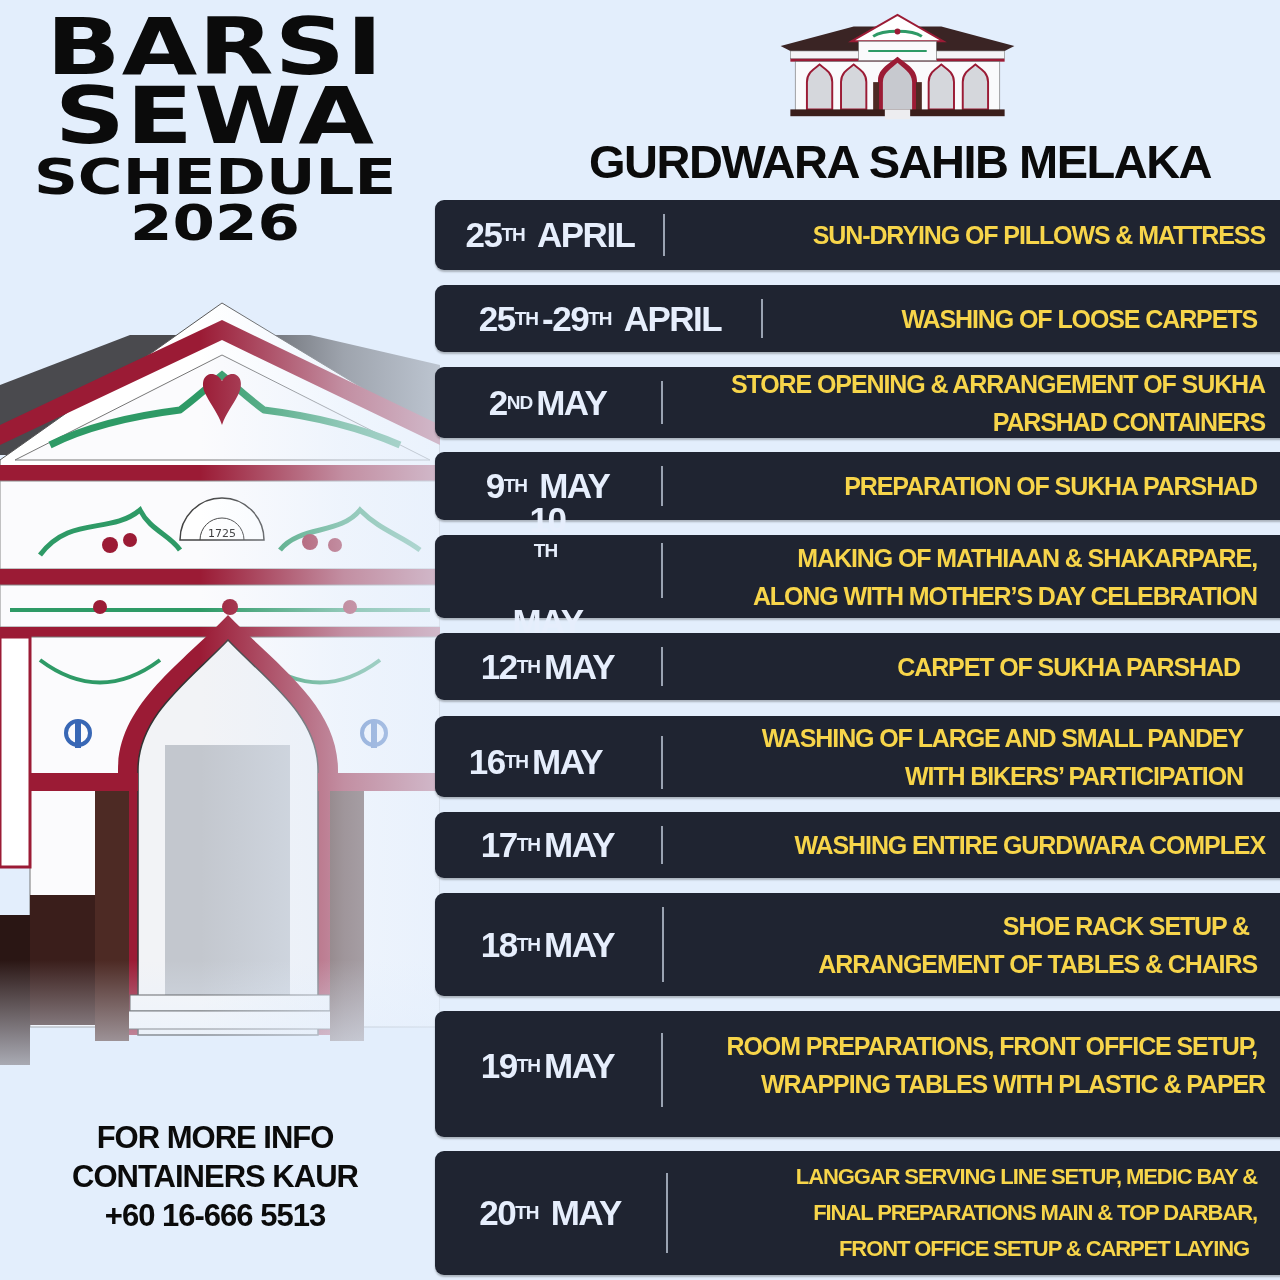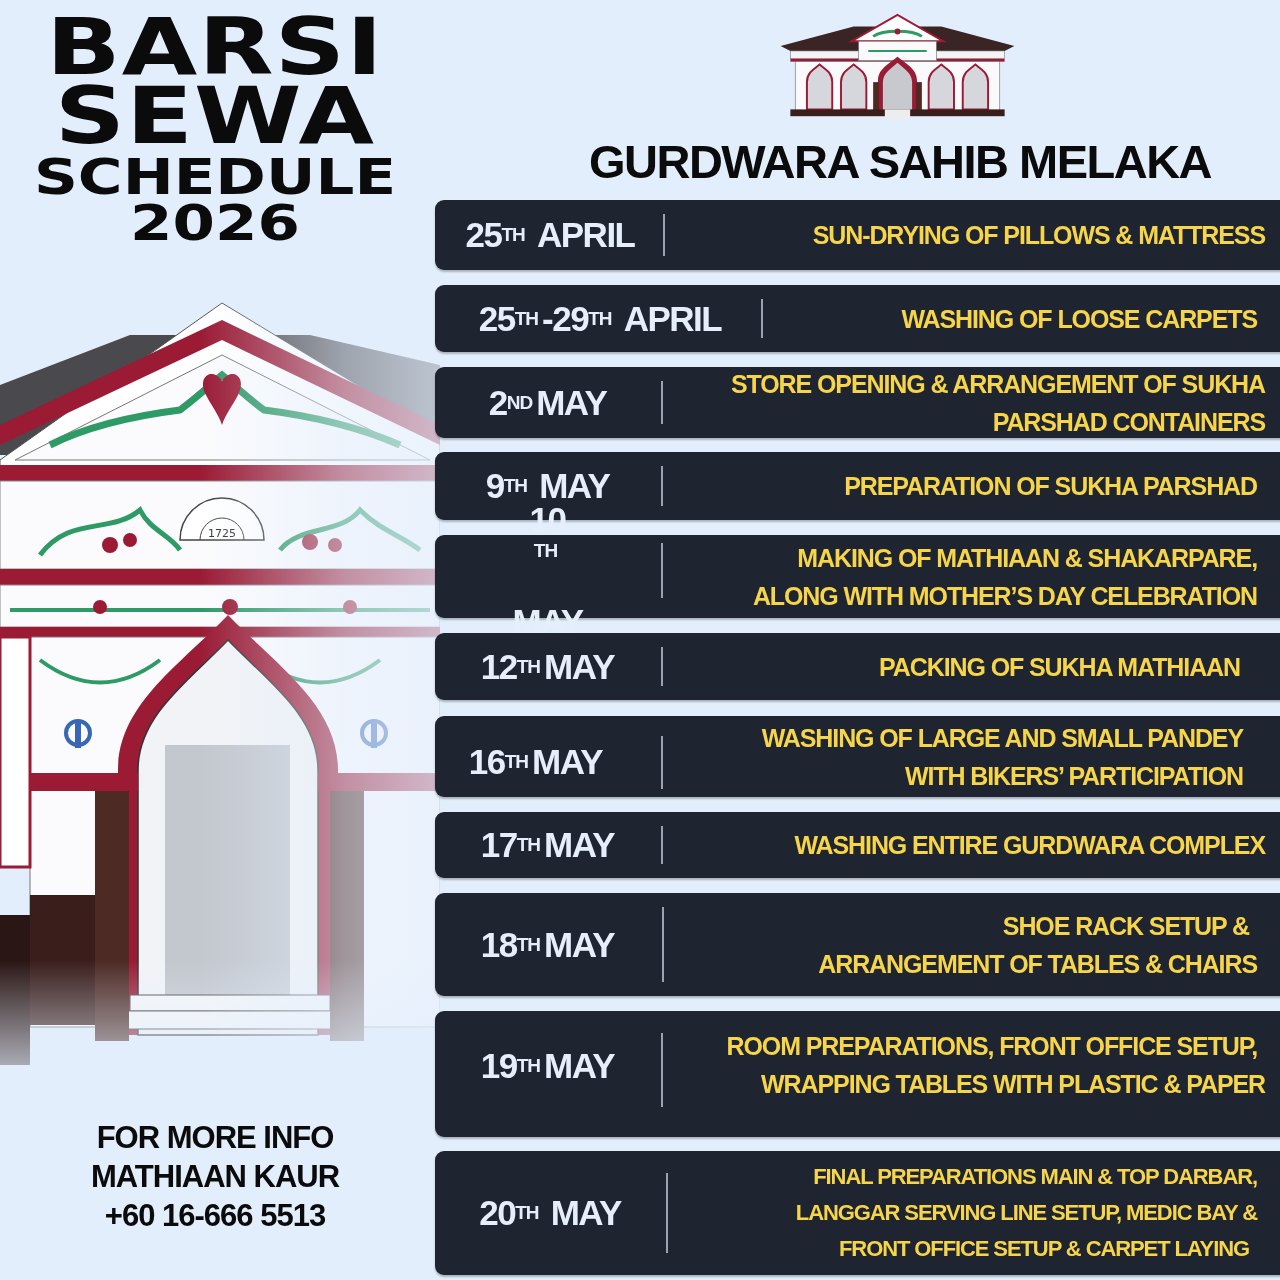--- a/index.html
+++ b/index.html
@@ -142,21 +142,21 @@
     <rect x="330" y="496" width="34" height="250" fill="#4d2a24"></rect>
     <rect x="30" y="600" width="65" height="130" fill="#3a1e1b"></rect>
     <rect x="0" y="620" width="30" height="150" fill="#2a1614"></rect>
   </svg>
 </div>
 <div class="fade-right"></div>
 <div class="fade-bottom"></div>
 
 <div class="contact">
   <div>FOR MORE INFO</div>
-  <div>MATHIAAN KAUR</div>
+  <div>CONTAINERS KAUR</div>
   <div>+60 16-666 5513</div>
 </div>
 
 <div class="logo-top">
   <svg viewBox="0 0 250 115">
     <polygon points="5,35 80,15 170,15 245,35 235,40 15,40" fill="#3a2424"></polygon>
     <polygon points="78,30 125,3 172,30" fill="#ffffff" stroke="#9b1b35" stroke-width="2"></polygon>
     <path d="M100,25 C110,18 140,18 150,25" stroke="#2e9a66" stroke-width="3" fill="none"></path>
     <circle cx="125" cy="20" r="3" fill="#9b1b35"></circle>
     <rect x="15" y="40" width="220" height="8" fill="#f4f4f6" stroke="#777" stroke-width="0.6"></rect>
@@ -236,21 +236,21 @@
 </div>
 
 <div class="card" style="top:633px;height:67px;">
   <div class="date" style="width:225px;">
     <span>12</span>
       <sup>TH</sup>
       <span>MAY</span>
   </div>
   <div class="divider" style="left:226px;"></div>
   <div class="task" style="right:55px;">
-    <span>PACKING OF SUKHA MATHIAAN</span>
+    <span>CARPET OF SUKHA PARSHAD</span>
   </div>
 </div>
 
 <div class="card" style="top:716px;height:81px;">
   <div class="date" style="width:201px;padding-top:10px;">
     <span>16</span>
       <sup>TH</sup>
       <span>MAY</span>
   </div>
   <div class="divider" style="left:226px;top:20px;bottom:8px;"></div>
@@ -297,17 +297,17 @@
     <span>WRAPPING TABLES WITH PLASTIC &amp; PAPER</span>
   </div>
 </div>
 
 <div class="card" style="top:1151px;height:124px;">
   <div class="date" style="width:230px;text-align:center;">
     <span>20</span><sup>TH</sup>&nbsp;<span>MAY</span>
   </div>
   <div class="divider" style="left:231px;top:22px;bottom:22px;"></div>
   <div class="task small" style="right:38px;">
+    <span>LANGGAR SERVING LINE SETUP, MEDIC BAY &amp;</span>
     <span>FINAL PREPARATIONS MAIN &amp; TOP DARBAR,</span>
-    <span>LANGGAR SERVING LINE SETUP, MEDIC BAY &amp;</span>
     <span style="margin-right:8px;">FRONT OFFICE SETUP &amp; CARPET LAYING</span>
   </div>
 </div>
 
 </body></html>

